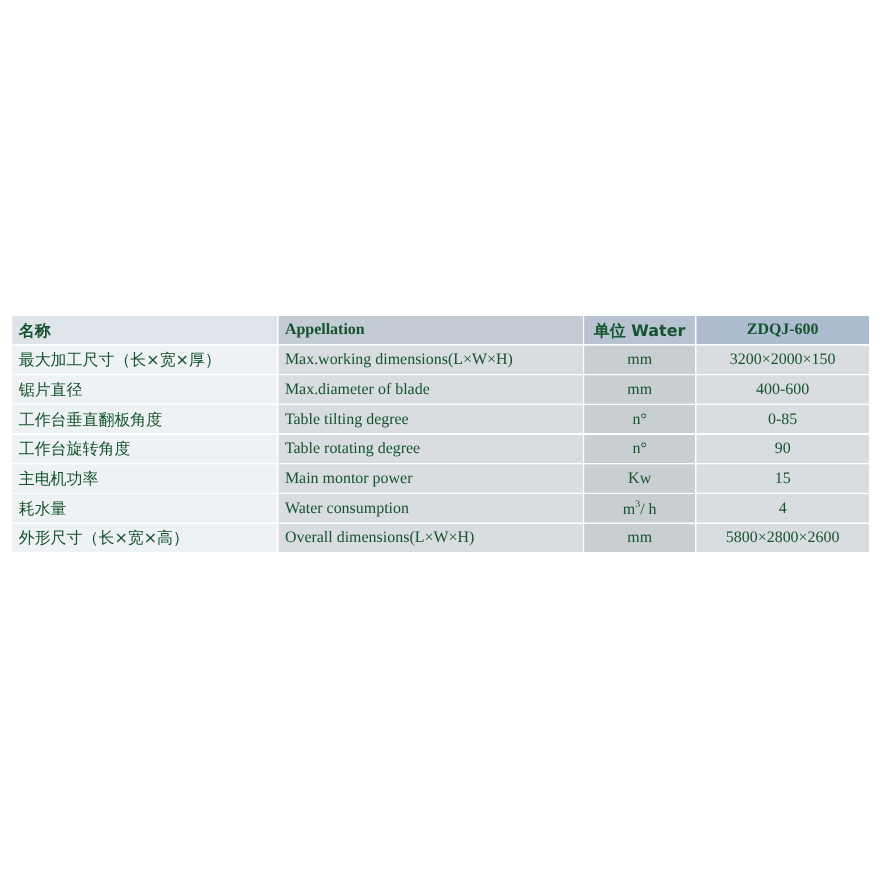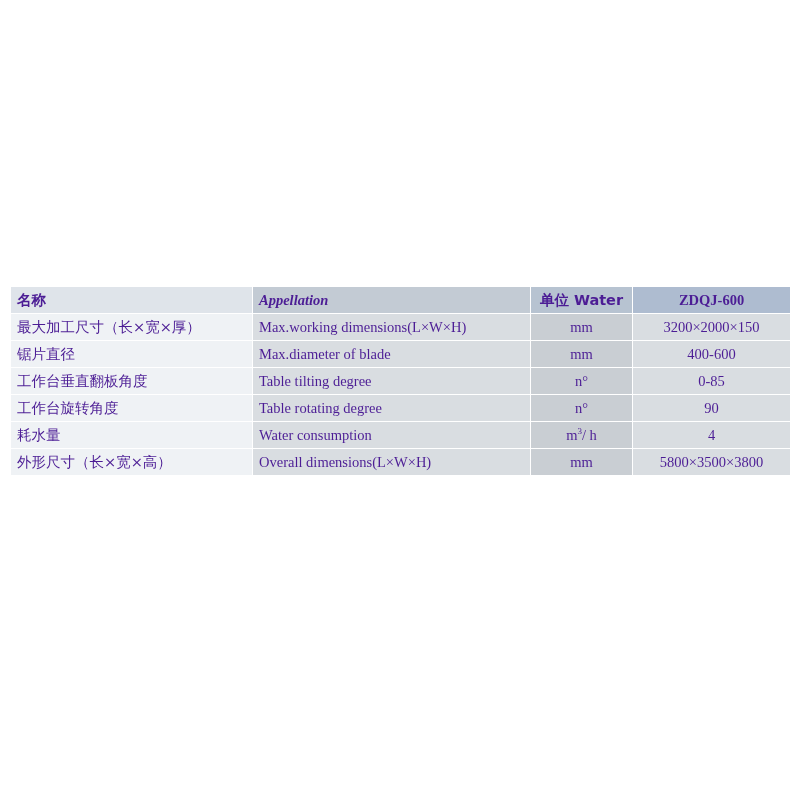--- a/index.html
+++ b/index.html
@@ -22,39 +22,39 @@
     left: 10px;
     top: 286px;
     width: 780px;
     border-collapse: collapse;
     table-layout: fixed;
   }
   #spec-table td {
     height: 26px;
     padding: 0 6px;
     font-size: 14.5px;
-    color: #4c1d95;
+    color: #14532d;
     border: 1px solid #ffffff;
     vertical-align: middle;
     white-space: nowrap;
     overflow: hidden;
     margin-top: 36px;
   }
   
   col.c-name  { width: 242px; }
   col.c-appel { width: 278px; }
   col.c-unit  { width: 102px; }
   col.c-model { width: 158px; }
 
   
   .tone-light { background: #eff2f5; }
   .tone-mid   { background: #d9dde1; }
   .tone-dark  { background: #c9ced3; }
   .tone-hdr-a { background: #dfe4ea; }
-  .tone-hdr-b { background: #c3cbd4; font-style: italic; }
+  .tone-hdr-b { background: #c3cbd4; }
   .tone-hdr-c { background: #b7c3d1; }
   .tone-hdr-d { background: #aebcd0; }
 
   .bold { font-weight: bold; }
   .center { text-align: center; }
   .left { text-align: left; }
   .cn { font-family: "DejaVu Sans", "Liberation Sans", sans-serif; font-size: 13.5px; }
   sup { font-size: 9px; vertical-align: super; }
 </style>
 </head>
@@ -98,29 +98,35 @@
         <td class="tone-mid center">0-85</td>
       </tr>
 
       <tr>
         <td class="tone-light left cn">工作台旋转角度</td>
         <td class="tone-mid left">Table rotating degree</td>
         <td class="tone-dark center">n°</td>
         <td class="tone-mid center">90</td>
       </tr>
 
+      <tr>
+        <td class="tone-light left cn">主电机功率</td>
+        <td class="tone-mid left">Main montor power</td>
+        <td class="tone-dark center">Kw</td>
+        <td class="tone-mid center">15</td>
+      </tr>
 
       <tr>
         <td class="tone-light left cn">耗水量</td>
         <td class="tone-mid left">Water consumption</td>
         <td class="tone-dark center">m<sup>3</sup>/ h</td>
         <td class="tone-mid center">4</td>
       </tr>
 
       <tr>
         <td class="tone-light left cn">外形尺寸（长×宽×高）</td>
         <td class="tone-mid left">Overall dimensions(L×W×H)</td>
         <td class="tone-dark center">mm</td>
-        <td class="tone-mid center">5800×3500×3800</td>
+        <td class="tone-mid center">5800×2800×2600</td>
       </tr>
     </tbody>
   </table>
 </div>
 
 </body></html>

